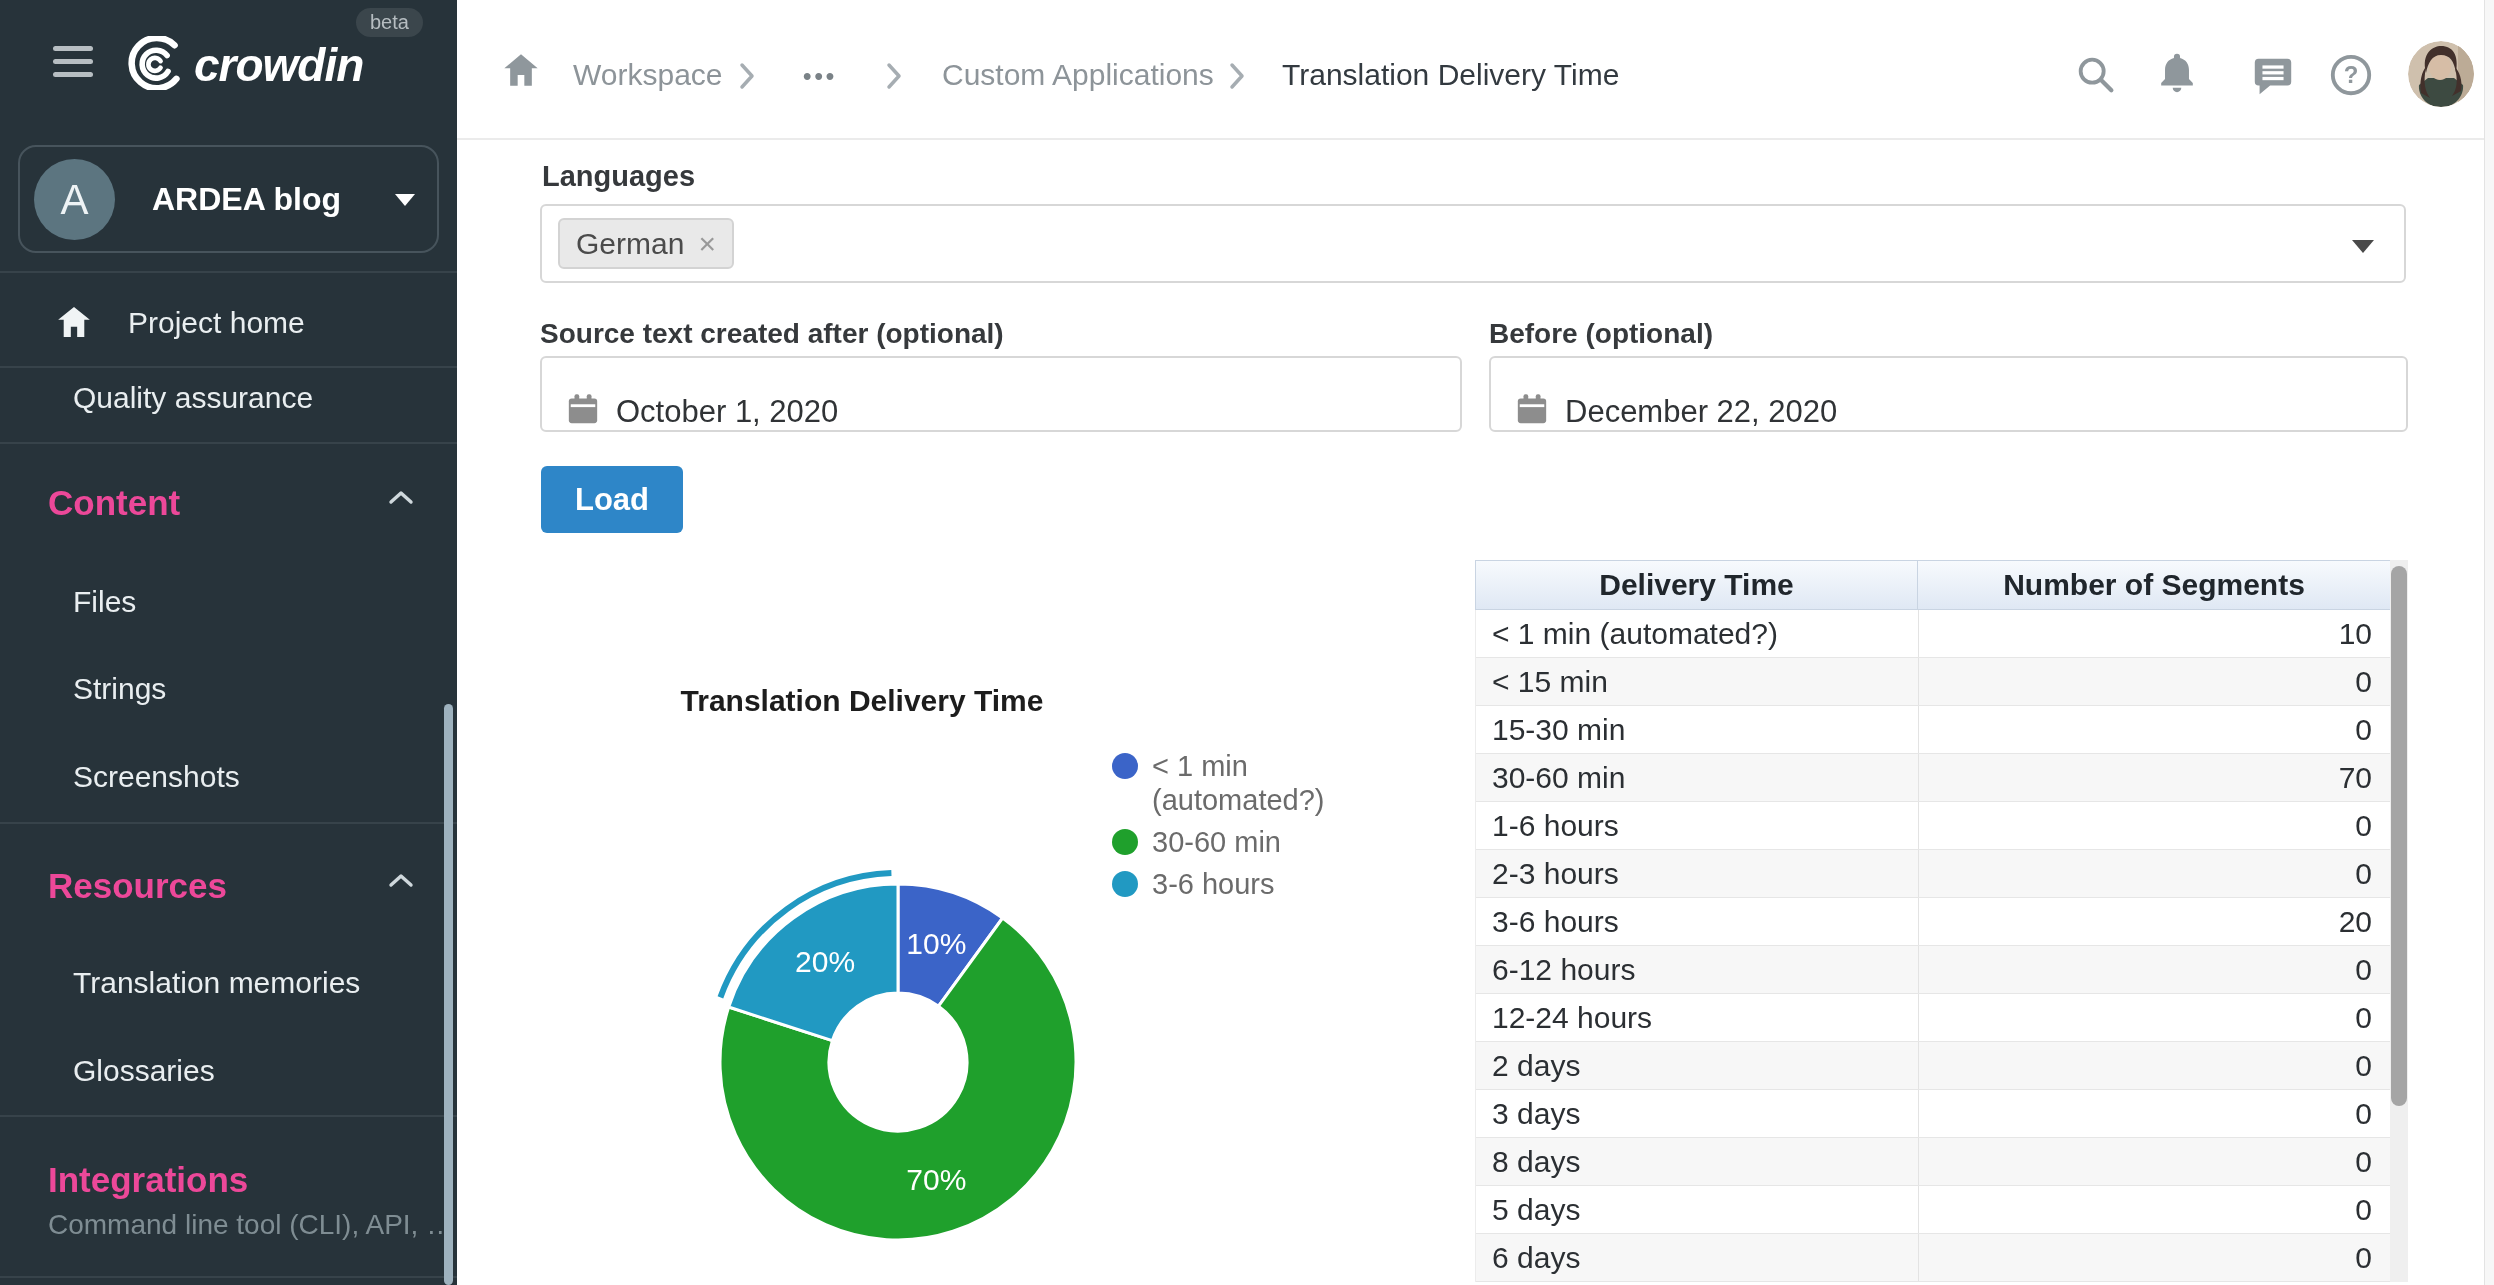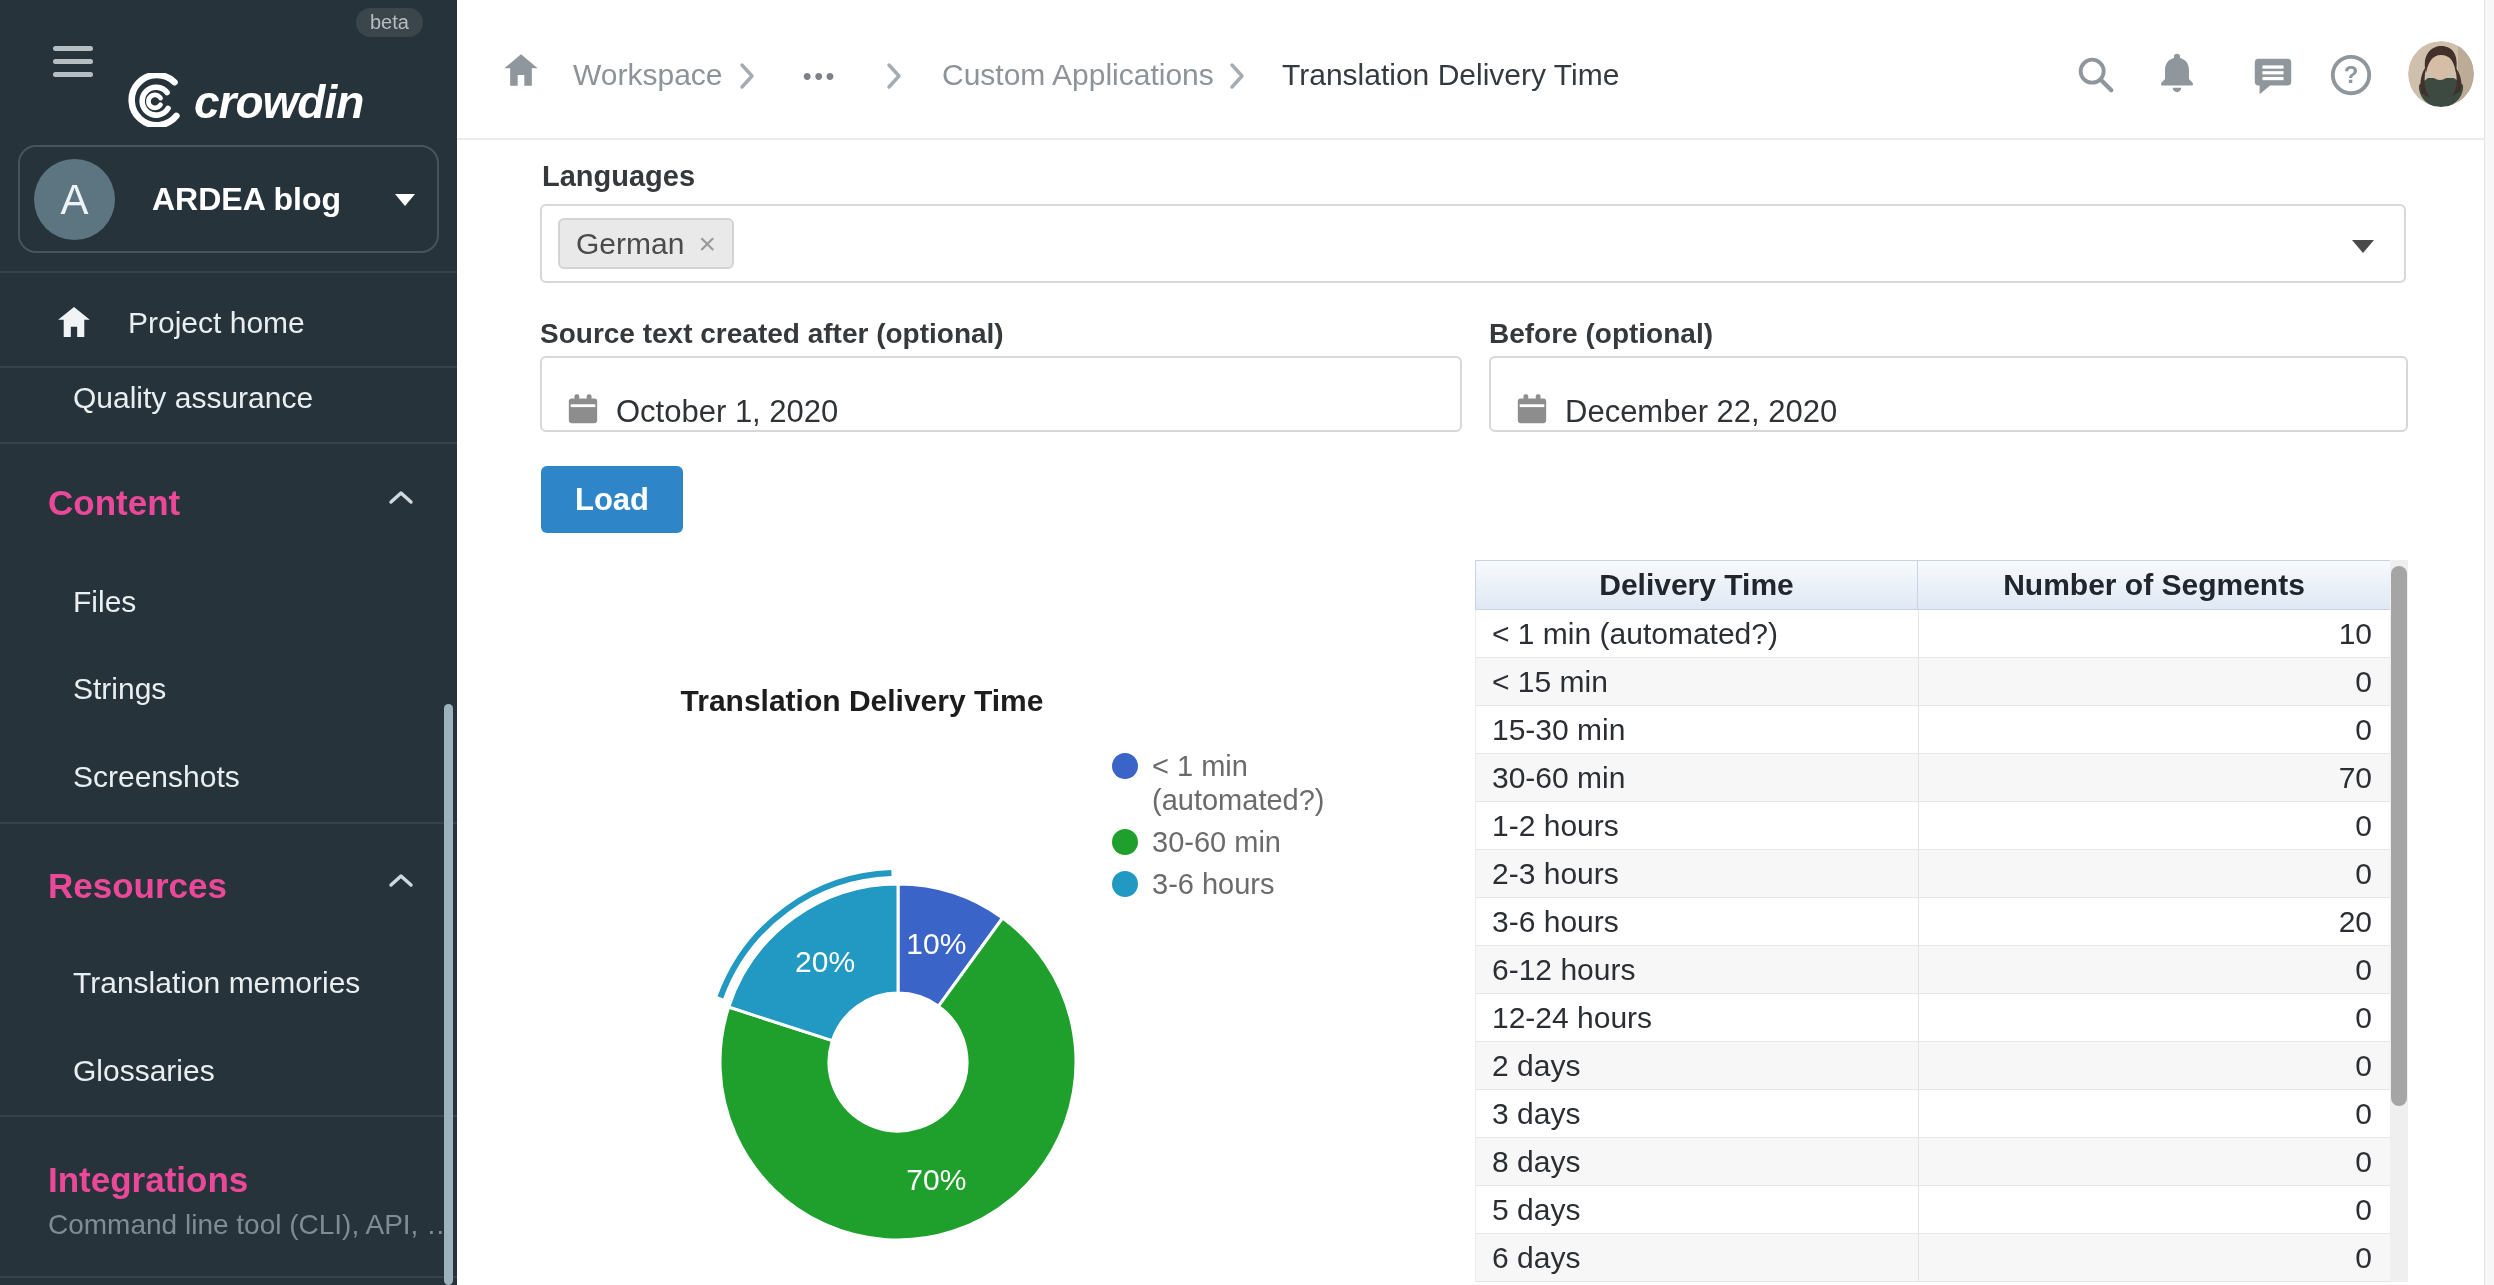--- a/index.html
+++ b/index.html
@@ -6,21 +6,21 @@
   html,body { width:2494px; height:1285px; overflow:hidden; background:#fff;
               font-family:"Liberation Sans", sans-serif; }
   .abs { position:absolute; }
 
   
   .sidebar { position:absolute; left:0; top:0; width:457px; height:1285px;
              background:#27333a; color:#eef2f4; }
   .hamburger { position:absolute; left:53px; top:46px; width:40px; height:31px;
                display:flex; flex-direction:column; justify-content:space-between; cursor:pointer; }
   .hamburger span { display:block; height:5px; border-radius:2.5px; background:#b7bec2; }
-  .logo { position:absolute; left:124px; top:36px; display:flex; align-items:center;margin-top:37px; }
+  .logo { position:absolute; left:124px; top:36px; display:flex; align-items:center; }
   .logo-text { font-size:46px; font-style:italic; font-weight:bold; color:#fff;
                letter-spacing:-1px; margin-left:8px; }
   .beta-pill { position:absolute; left:356px; top:8px; background:#3b464c; color:#b6bdc1;
                font-size:20px; padding:3px 14px; border-radius:16px; }
   .project-card { position:absolute; left:18px; top:145px; width:421px; height:108px;
                   border:2px solid #47545c; border-radius:18px; cursor:pointer; }
   .project-avatar { position:absolute; left:14px; top:12px; width:81px; height:81px;
                     border-radius:50%; background:#5c7580; color:#eef3f5; font-size:42px;
                     font-weight:300; display:flex; align-items:center; justify-content:center; }
   .project-name { position:absolute; left:132px; top:0; height:104px; display:flex;
@@ -314,21 +314,21 @@
       </div>
       <div class="trow">
         <div class="tc tc1">15-30 min</div>
         <div class="tc tc2">0</div>
       </div>
       <div class="trow alt">
         <div class="tc tc1">30-60 min</div>
         <div class="tc tc2">70</div>
       </div>
       <div class="trow">
-        <div class="tc tc1">1-2 hours</div>
+        <div class="tc tc1">1-6 hours</div>
         <div class="tc tc2">0</div>
       </div>
       <div class="trow alt">
         <div class="tc tc1">2-3 hours</div>
         <div class="tc tc2">0</div>
       </div>
       <div class="trow">
         <div class="tc tc1">3-6 hours</div>
         <div class="tc tc2">20</div>
       </div>

